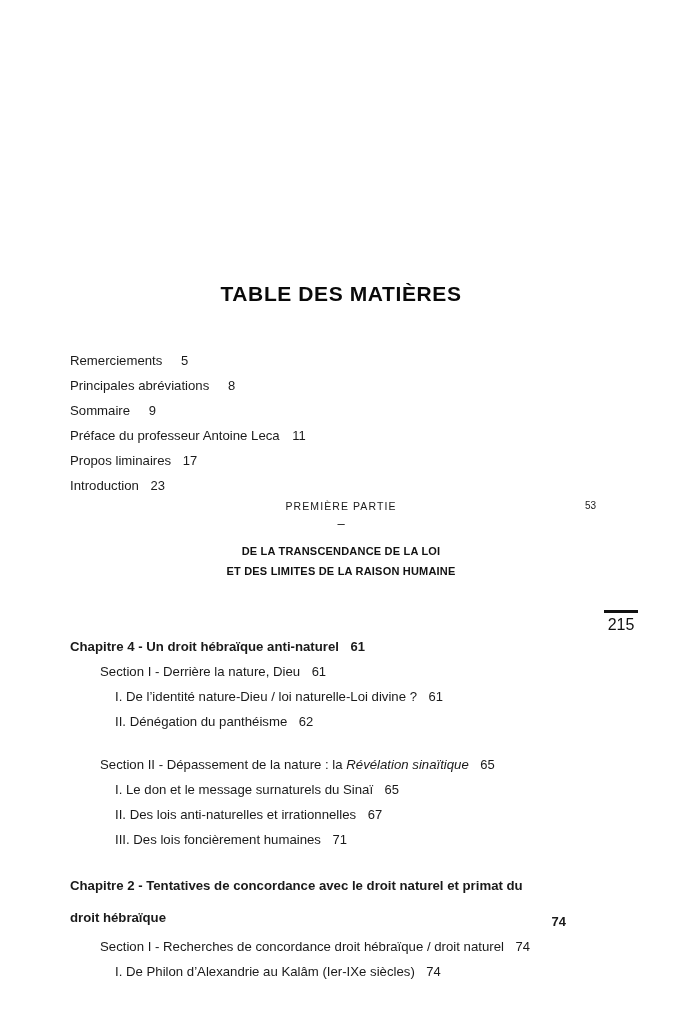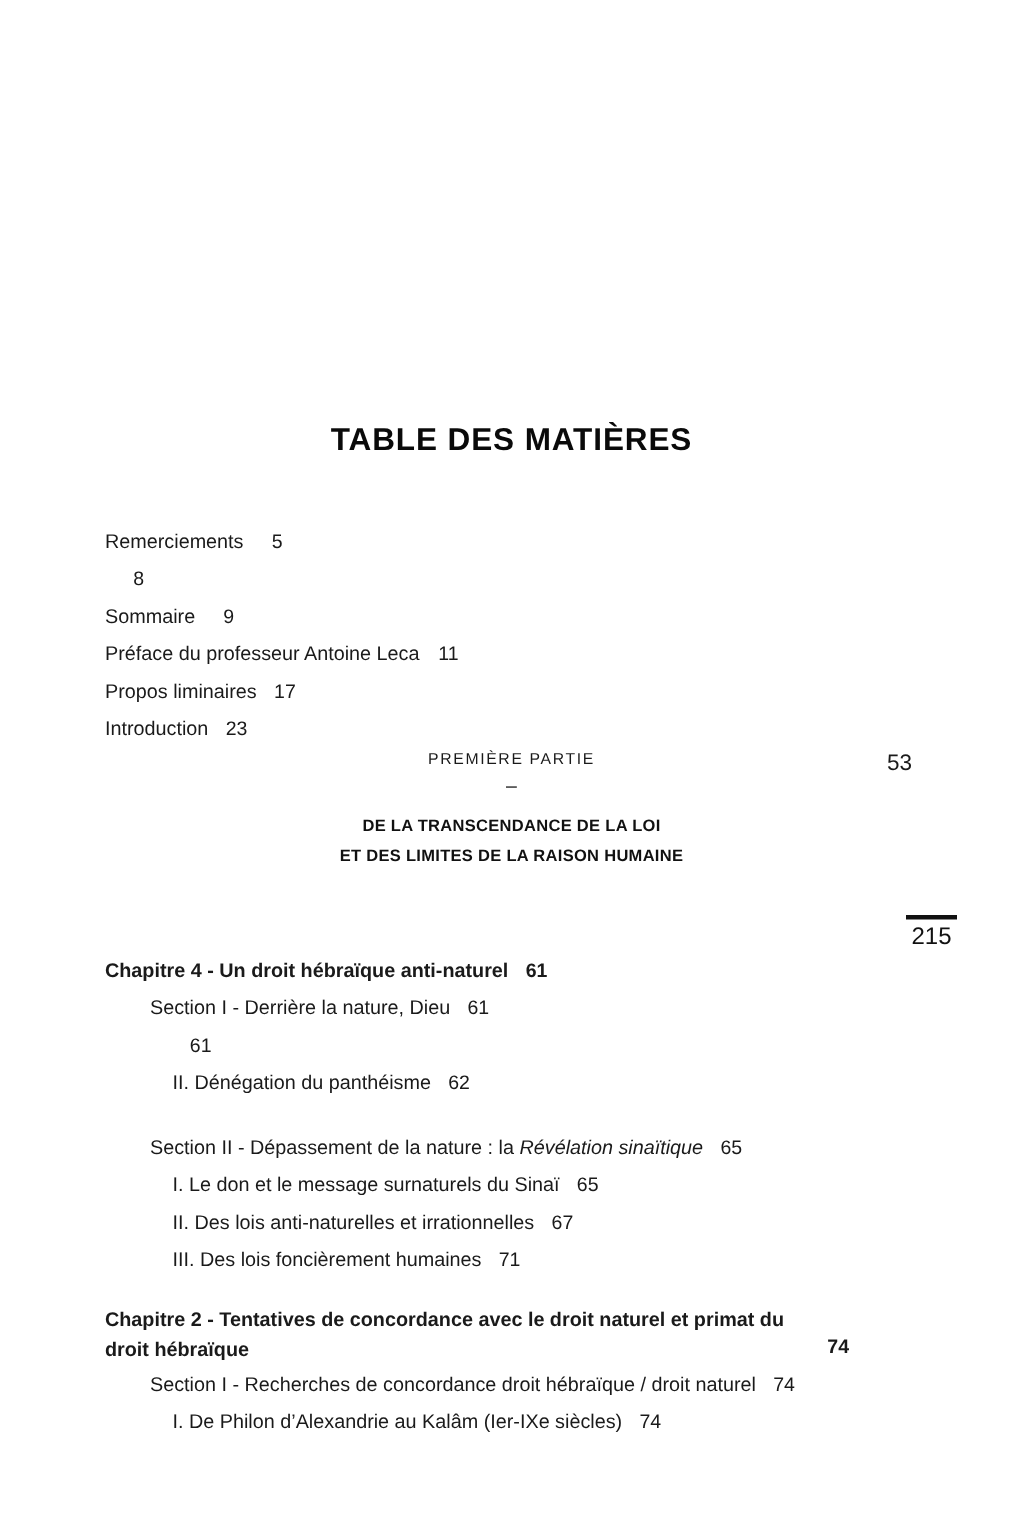--- a/index.html
+++ b/index.html
@@ -66,23 +66,23 @@
   }
   .part-kicker {
     font-size: 10.5px;
     letter-spacing: 1.1px;
     text-transform: uppercase;
     color: #1a1a1a;
     position: relative;
   }
   .part-kicker .num {
     position: absolute;
-    right: 4px;
+    right: 16px;
     top: 0;
-    font-size: 15px;
+    font-size: 10px;
     letter-spacing: 0;
     text-transform: none;
     text-align: right;
   }
   .part-title {
     font-size: 14.5px;
     font-weight: bold;
     margin-top: 10px;
     letter-spacing: 0.4px;
   }
@@ -125,36 +125,37 @@
   em { font-style: italic; }
   .multi {
     display: block;
   }
   .row.two-line {
     align-items: flex-end;
   }
   .two-line .label {
     white-space: normal;
     max-width: 470px;
-    line-height: 20px;
+    line-height: 32px;
   }
 </style>
 </head>
 <body>
 
 <div class="page">
 
   <div class="title">TABLE DES MATIÈRES</div>
 
   <div class="toc">
     <div class="row indent-1">
       <span class="label">Remerciements</span>
       <span class="page-num">5</span>
     </div>
     <div class="row indent-1">
+      <span class="label">Principales abréviations</span>
       <span class="page-num">8</span>
     </div>
     <div class="row indent-1">
       <span class="label">Sommaire</span>
       <span class="page-num">9</span>
     </div>
     <div class="row indent-1">
       <span class="label">Préface du professeur Antoine Leca</span>
       <span class="page-num">11</span>
     </div>
@@ -191,20 +192,21 @@
       <span class="label">Chapitre 4 - Un droit hébraïque anti-naturel</span>
       <span class="page-num">61</span>
     </div>
 
     <div class="row indent-2">
       <span class="label">Section I - Derrière la nature, Dieu</span>
       <span class="page-num">61</span>
     </div>
 
     <div class="row indent-3">
+      <span class="label">I. De l’identité nature-Dieu / loi naturelle-Loi divine ?</span>
       <span class="page-num">61</span>
     </div>
 
     <div class="row indent-3">
       <span class="label">II. Dénégation du panthéisme</span>
       <span class="page-num">62</span>
     </div>
 
     <div class="gap-md"></div>
 

